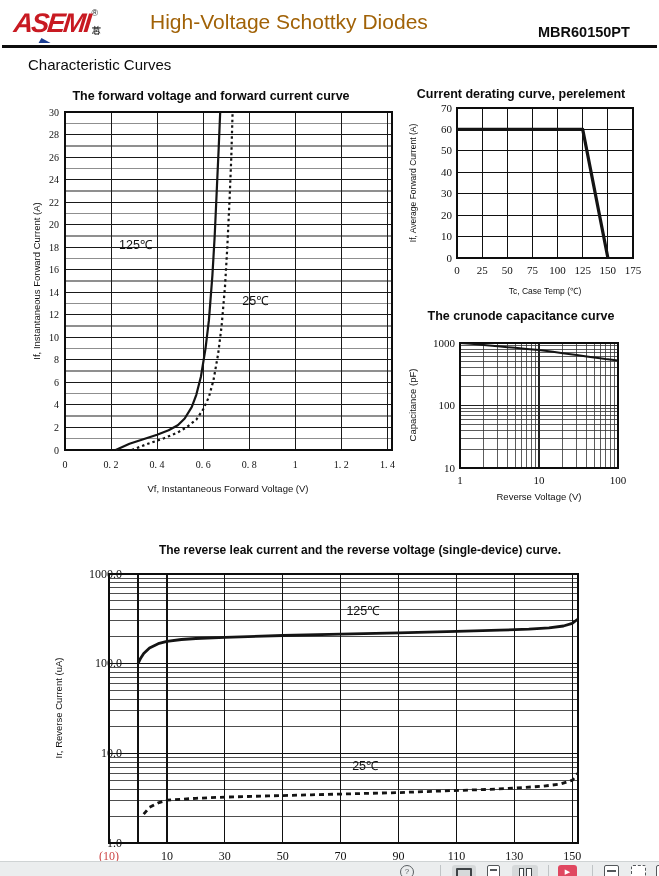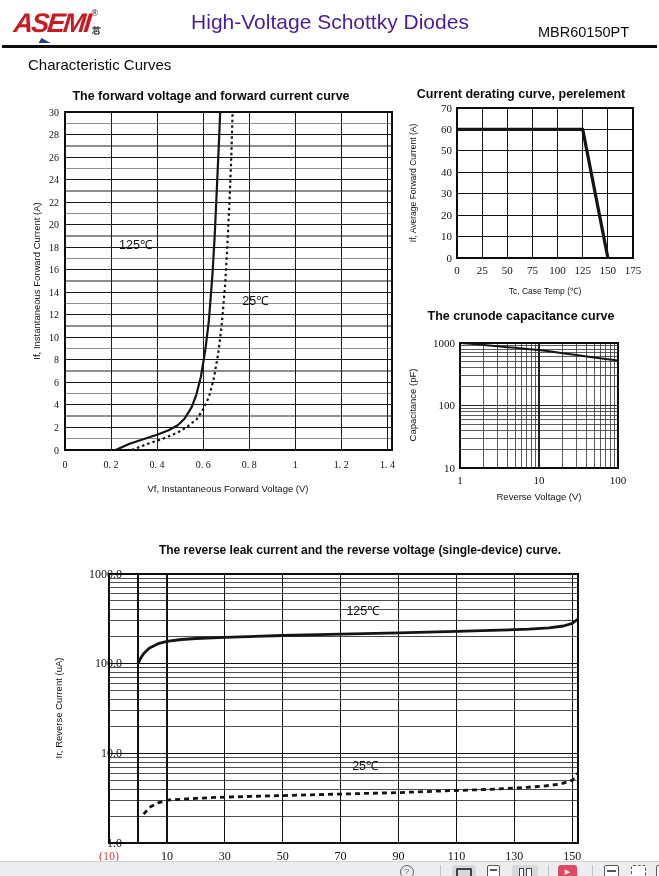--- a/index.html
+++ b/index.html
@@ -8,22 +8,22 @@
   .abs{position:absolute;}
   
   .logo{left:14px;top:6px;width:150px;height:38px;}
   .logo-main{font-style:italic;font-weight:bold;font-size:27px;letter-spacing:-2px;
              color:#c81a22;transform:skewX(-6deg);display:inline-block;line-height:34px;}
   .logo-side{display:inline-block;vertical-align:top;margin-left:2px;line-height:9px;}
   .logo-reg{font-size:9px;color:#222;}
   .logo-cn{font-size:9px;color:#222;writing-mode:vertical-rl;letter-spacing:1px;height:20px;}
   .logo-tri{left:40px;top:38px;width:0;height:0;border-left:12px solid #1c3f94;
             border-top:5px solid transparent;transform:skewX(-30deg);}
-  .doc-title{left:150px;top:10px;width:360px;text-align:center;font-size:21px;color:#4c1d95;}
-  .part-no{left:538px;top:24px;font-size:14.5px;font-weight:normal;color:#0c0c0c;}
+  .doc-title{left:150px;top:10px;width:360px;text-align:left;font-size:21px;color:#a16207;}
+  .part-no{left:538px;top:24px;font-size:14.5px;font-weight:bold;color:#0c0c0c;}
   .top-rule{left:2px;top:45px;width:655px;height:3px;background:#0d0d0d;}
   .section-heading{left:28px;top:56px;font-size:15px;font-weight:normal;color:#0c0c0c;}
   
   .chart{position:absolute;}
   svg{position:absolute;left:0;top:0;}
   
   .toolbar{left:0;top:861px;width:659px;height:15px;background:#ebedee;
            border-top:1px solid #cfd3d4;overflow:hidden;}
   .tb{position:absolute;top:3px;}
   .tb-sep{width:1px;height:12px;background:#c0c4c6;}

